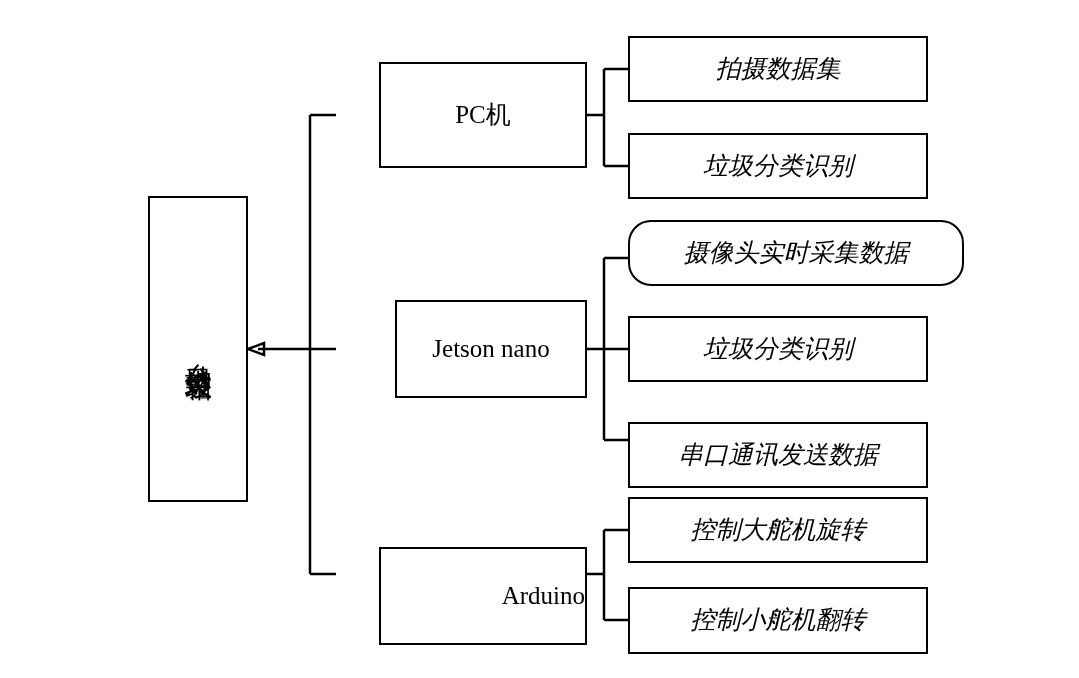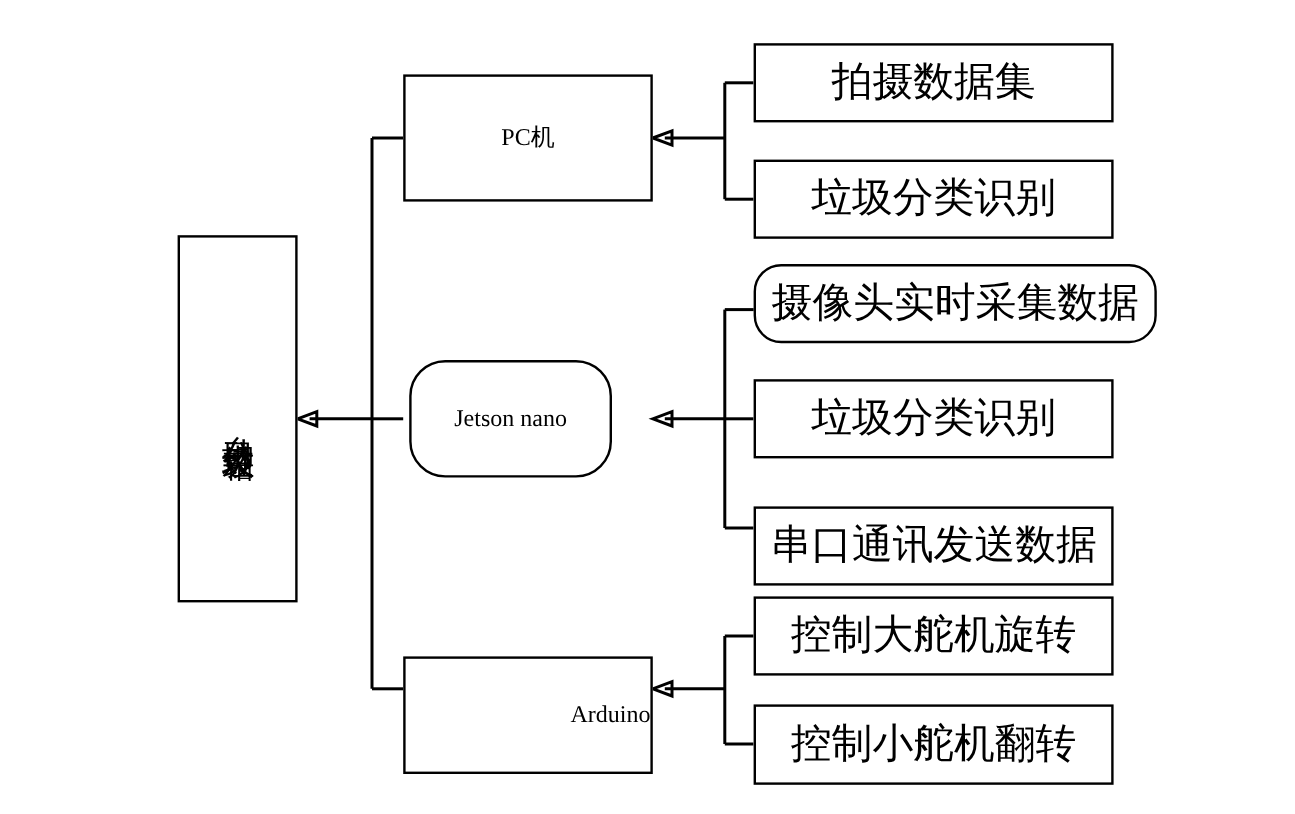--- a/index.html
+++ b/index.html
@@ -36,24 +36,26 @@
     writing-mode: vertical-rl;
     text-orientation: upright;
     letter-spacing: 2px;
     font-size: 27px;
   }
   .box.vertical .lbl {
     writing-mode: vertical-rl;
     text-orientation: upright;
   }
   .leaf {
-    font-size: 34px;
+    font-size: 25px;
+    font-style: italic;
   }
   .stage {
-    font-size: 20px;
+    font-size: 25px;
+    margin-left: 43px;
   }
   svg.wires {
     position: absolute;
     left: 0;
     top: 0;
     width: 1079px;
     height: 678px;
     pointer-events: none;
   }
   svg.wires line, svg.wires path {
@@ -98,21 +100,21 @@
   </svg>
 
   <div class="box vertical" style="left:148px; top:196px; width:100px; height:306px;">
     <span class="lbl">自动分类垃圾箱</span>
   </div>
 
   <div class="box stage" style="left:336px; top:62px; width:208px; height:106px;">
     <span>PC机</span>
   </div>
 
-  <div class="box stage" style="left:341px; top:300px; width:169px; height:98px;border-radius:30px;">
+  <div class="box stage" style="left:352px; top:300px; width:192px; height:98px;">
     <span>Jetson nano</span>
   </div>
 
   <div class="box stage" style="left:336px; top:547px; width:208px; height:98px;justify-content:flex-end;">
     <span>Arduino</span>
   </div>
 
   <div class="box leaf" style="left:628px; top:36px; width:300px; height:66px;">
     <span>拍摄数据集</span>
   </div>

